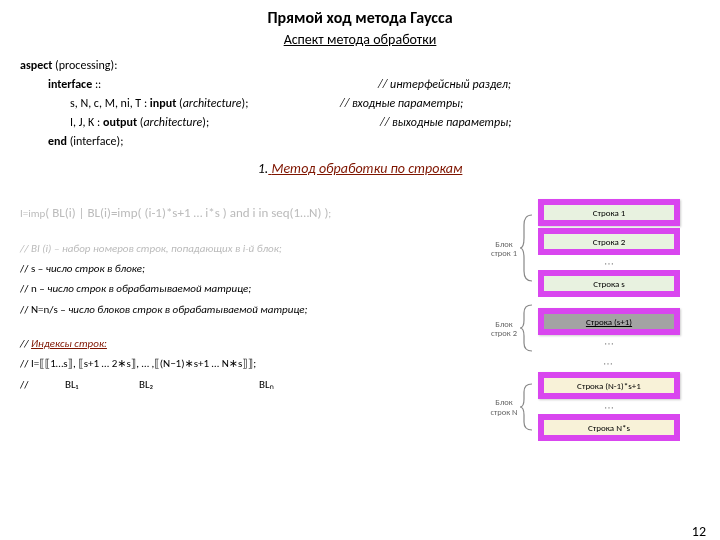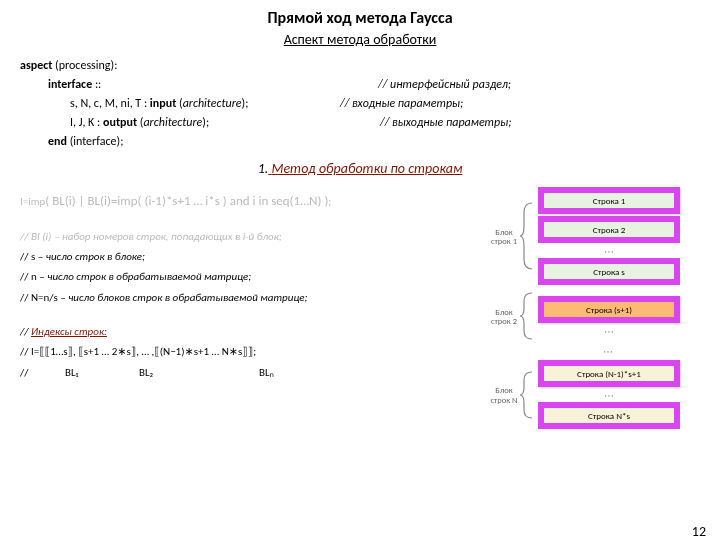--- a/index.html
+++ b/index.html
@@ -33,39 +33,39 @@
   .bold { font-weight: bold; }
   .italic { font-style: italic; }
   .indent1 { margin-left: 28px; }
   .indent2 { margin-left: 50px; }
   .section-title {
     text-align: center;
     font-size: 14px;
     font-style: italic;
     color: #7f1500;
     text-decoration: underline;
-    margin: 12px 0 10px 0;
+    margin: 12px 0 22px 0;
   }
   .flex-row { display: flex; }
   .left-col { width: 460px; font-size: 11px; }
   .left-col .line { margin: 6px 0; line-height: 1.3; }
   .faded { color: #bbb; }
   .u-red { color: #7f1500; text-decoration: underline; }
   .diagram { width:190px; position:relative; margin-left:10px; font-size:9px; }
   .dgroup { display:flex; align-items:center; margin-bottom:6px; }
   .brace { width:18px; position:relative; }
   .brace svg { overflow:visible; }
   .blabel { width:28px; text-align:center; font-size:8.5px; line-height:1.1; margin-right:2px; color:#666; }
   .rows { flex:1; }
   .drow {
     border:6px solid #d946ef; text-align:center; padding:2px 0;
     font-size:9px; margin-bottom:2px; position:relative;
   }
   .c-green { background:#e8f2e0; }
-  .c-blue  { background:#fdba74; }
+  .c-blue  { background:#a3a3a3;text-decoration:underline; }
   .c-yellow{ background:#f8f2d8; }
   .dots-row { text-align:center; padding:0; font-size:10px; color:#777; }
   .drow.shadow { box-shadow:1px 1px 2px rgba(0,0,0,0.2); }
   .pagenum { position:absolute; bottom:0; right:14px; font-size:14px; }
 </style>
 </head>
 <body>
 
 <div class="title">Прямой ход метода Гаусса</div>
 <div class="subtitle">Аспект метода обработки</div>

